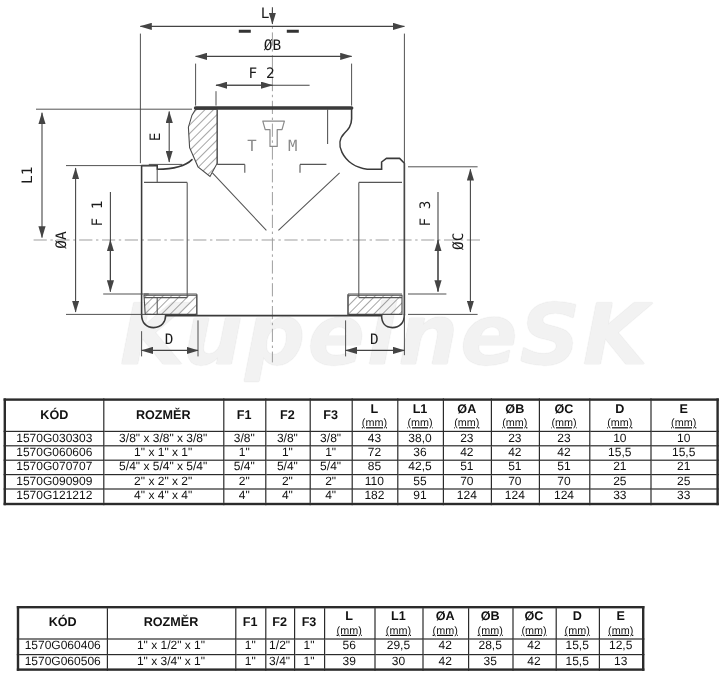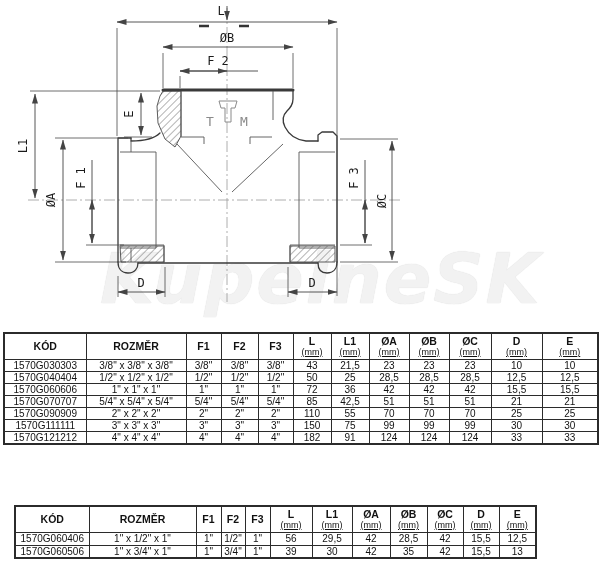--- a/index.html
+++ b/index.html
@@ -193,40 +193,26 @@
           </tr>
         </thead>
       <tbody>
           <tr>
             <td>1570G030303</td>
             <td>3/8" x 3/8" x 3/8"</td>
             <td>3/8"</td>
             <td>3/8"</td>
             <td>3/8"</td>
             <td>43</td>
-            <td>21,5</td>
+            <td>38,0</td>
             <td>23</td>
             <td>23</td>
             <td>23</td>
             <td>10</td>
             <td>10</td>
-          </tr>
-          <tr>
-            <td>1570G040404</td>
-            <td>1/2" x 1/2" x 1/2"</td>
-            <td>1/2"</td>
-            <td>1/2"</td>
-            <td>1/2"</td>
-            <td>50</td>
-            <td>25</td>
-            <td>28,5</td>
-            <td>28,5</td>
-            <td>28,5</td>
-            <td>12,5</td>
-            <td>12,5</td>
           </tr>
           <tr>
             <td>1570G060606</td>
             <td>1" x 1" x 1"</td>
             <td>1"</td>
             <td>1"</td>
             <td>1"</td>
             <td>72</td>
             <td>36</td>
             <td>42</td>
@@ -255,34 +241,20 @@
             <td>2"</td>
             <td>2"</td>
             <td>2"</td>
             <td>110</td>
             <td>55</td>
             <td>70</td>
             <td>70</td>
             <td>70</td>
             <td>25</td>
             <td>25</td>
-          </tr>
-          <tr>
-            <td>1570G111111</td>
-            <td>3" x 3" x 3"</td>
-            <td>3"</td>
-            <td>3"</td>
-            <td>3"</td>
-            <td>150</td>
-            <td>75</td>
-            <td>99</td>
-            <td>99</td>
-            <td>99</td>
-            <td>30</td>
-            <td>30</td>
           </tr>
           <tr>
             <td>1570G121212</td>
             <td>4" x 4" x 4"</td>
             <td>4"</td>
             <td>4"</td>
             <td>4"</td>
             <td>182</td>
             <td>91</td>
             <td>124</td>

